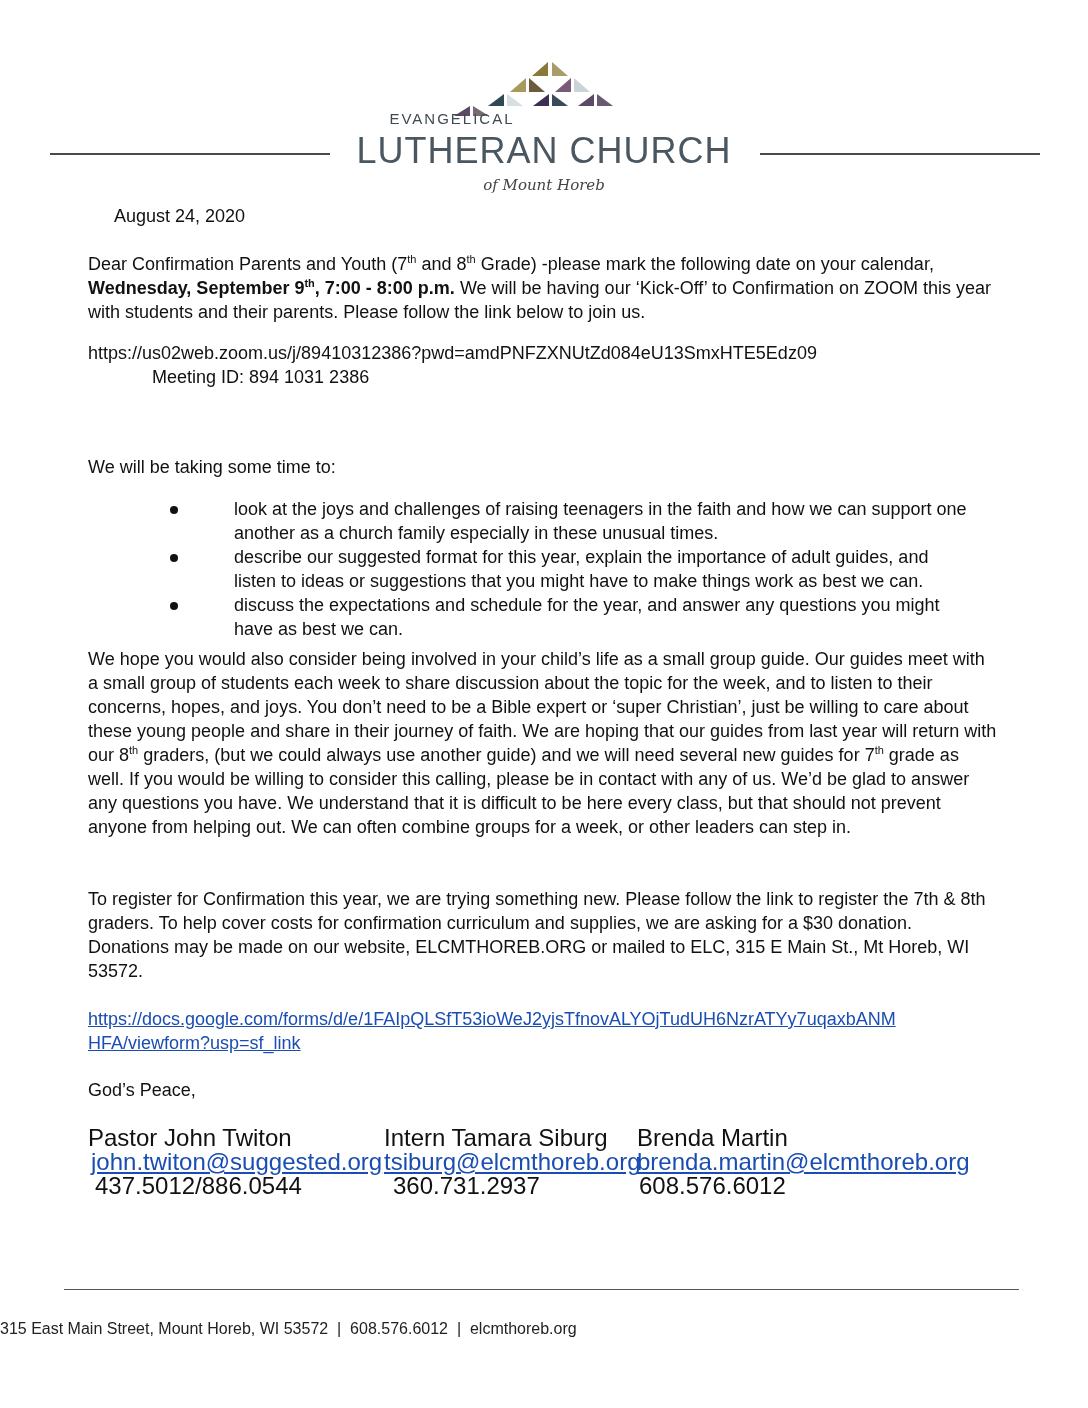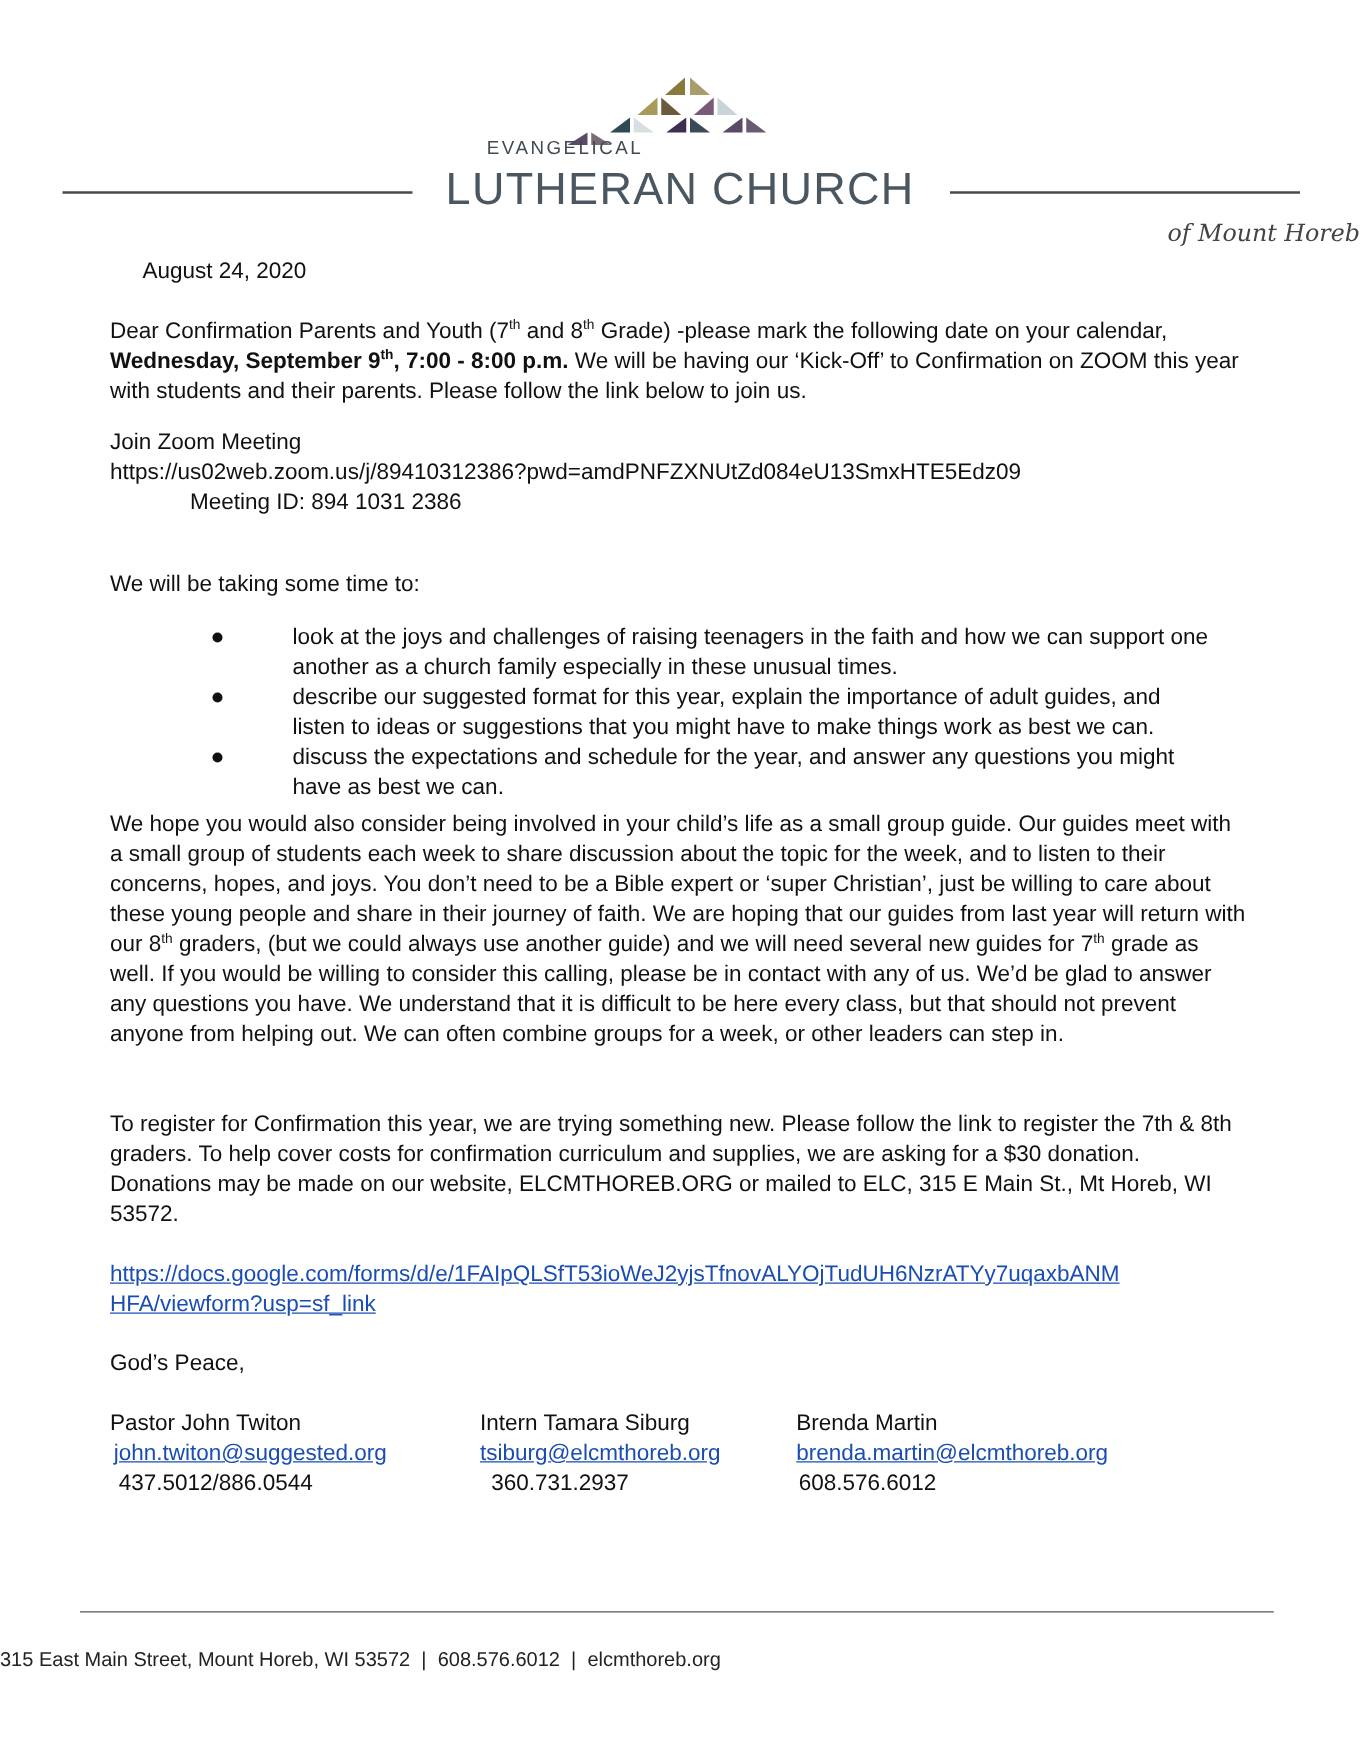--- a/index.html
+++ b/index.html
@@ -4,31 +4,31 @@
 <style>
   html, body { margin:0; padding:0; background:#ffffff; }
   body { width:1088px; height:1408px; position:relative; overflow:hidden;
          font-family:"Liberation Sans", sans-serif; color:#111; }
   .abs { position:absolute; }
   .logo { left:440px; top:48px; width:220px; height:70px; }
   .evangelical { left:0; width:904px; top:110px; text-align:center; font-size:15px; letter-spacing:2px; color:#3f4a52; }
   .rule-left { left:50px; top:153px; width:280px; height:2px; background:#4a4a4a; }
   .rule-right { left:760px; top:153px; width:280px; height:2px; background:#4a4a4a; }
   .title { left:0; width:1088px; top:130px; text-align:center; font-size:36px; color:#4a5760; letter-spacing:1px; }
-  .subtitle { left:0; width:1088px; top:176px; text-align:right; font-size:19px; font-style:italic; color:#444; font-family:"DejaVu Serif", serif; }
+  .subtitle { left:0; width:1088px; top:176px; text-align:center; font-size:15px; font-style:italic; color:#444; font-family:"DejaVu Serif", serif; }
   .text { font-size:18px; line-height:24px; color:#111; }
   .p { left:88px; width:920px; }
   b { font-weight:bold; }
   sup { font-size:11px; line-height:0; vertical-align:7px;text-align:right; }
   .indent { padding-left:64px; }
   ul.bullets { list-style:none; margin:18px; padding:0; }
   ul.bullets li { position:relative; padding-left:128px; }
   ul.bullets li .dot { position:absolute; left:64px; top:9px; width:8px; height:8px; border-radius:50%; background:#111; }
   a.link { color:#1a4db3; text-decoration:underline; }
-  .sig-col { position:absolute; top:1126px; font-size:18px; line-height:24px; }
+  .sig-col { position:absolute; top:1126px; font-size:24px; line-height:24px; }
   .footer-rule { left:64px; top:1289px; width:955px; height:1px; background:#555; }
   .footer { left:0; width:1088px; top:1320px; text-align:left; font-size:16px; color:#222; }
 </style>
 </head>
 <body>
 
 <svg class="abs logo" viewBox="0 0 220 70">
   <polygon points="92,28 108,14 108,28" fill="#8a7a3a"></polygon>
   <polygon points="112,14 128,28 112,28" fill="#a89c6a"></polygon>
   <polygon points="70,44 86,30 86,44" fill="#a79a5a"></polygon>
@@ -52,21 +52,20 @@
 <div class="abs subtitle">of Mount Horeb</div>
 
 <div class="abs p text" style="top:204px;margin-left:26px;">August 24, 2020</div>
 
 <div class="abs p text" style="top:252px;">
   <span>Dear Confirmation Parents and Youth (7</span><sup>th</sup><span> and 8</span><sup>th</sup><span> Grade) -please mark the following date on your calendar,</span>
   <b><span>Wednesday, September 9</span><sup>th</sup><span>, 7:00 - 8:00 p.m.</span></b><span> We will be having our ‘Kick-Off’ to Confirmation on ZOOM this year with students and their parents.  Please follow the link below to join us.</span>
 </div>
 
 <div class="abs p text" style="top:341px;">
-  <div>Join Zoom Meeting</div>
   <div>https://us02web.zoom.us/j/89410312386?pwd=amdPNFZXNUtZd084eU13SmxHTE5Edz09</div>
   <div class="indent">Meeting ID: 894 1031 2386</div>
 </div>
 
 <div class="abs p text" style="top:455px;">
   <div>We will be taking some time to:</div>
   <ul class="bullets">
     <li style="padding-right:16px;"><span class="dot"></span><span>look at the joys and challenges of raising teenagers in the faith and how we can support one another as a church family especially in these unusual times.</span></li>
     <li style="padding-right:16px;"><span class="dot"></span><span>describe our suggested format for this year, explain the importance of adult guides, and listen to ideas or suggestions that you might have to make things work as best we can.</span></li>
     <li style="padding-right:30px;"><span class="dot"></span><span>discuss the expectations and schedule for the year, and answer any questions you might have as best we can.</span></li>

